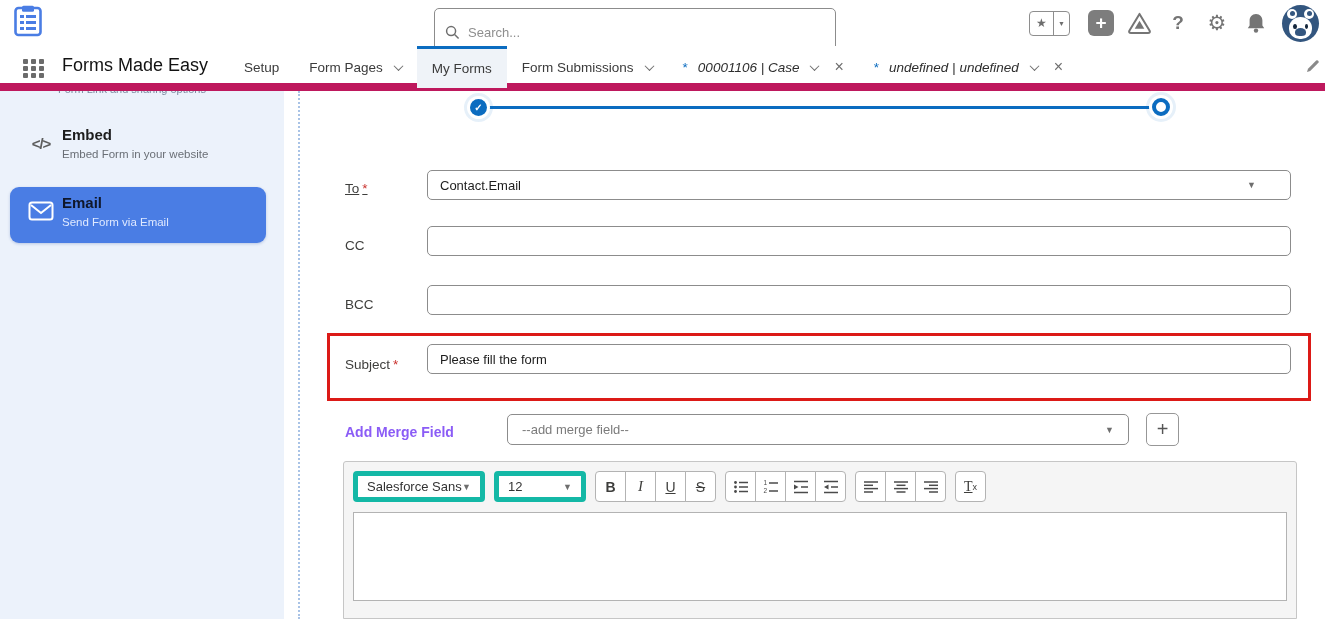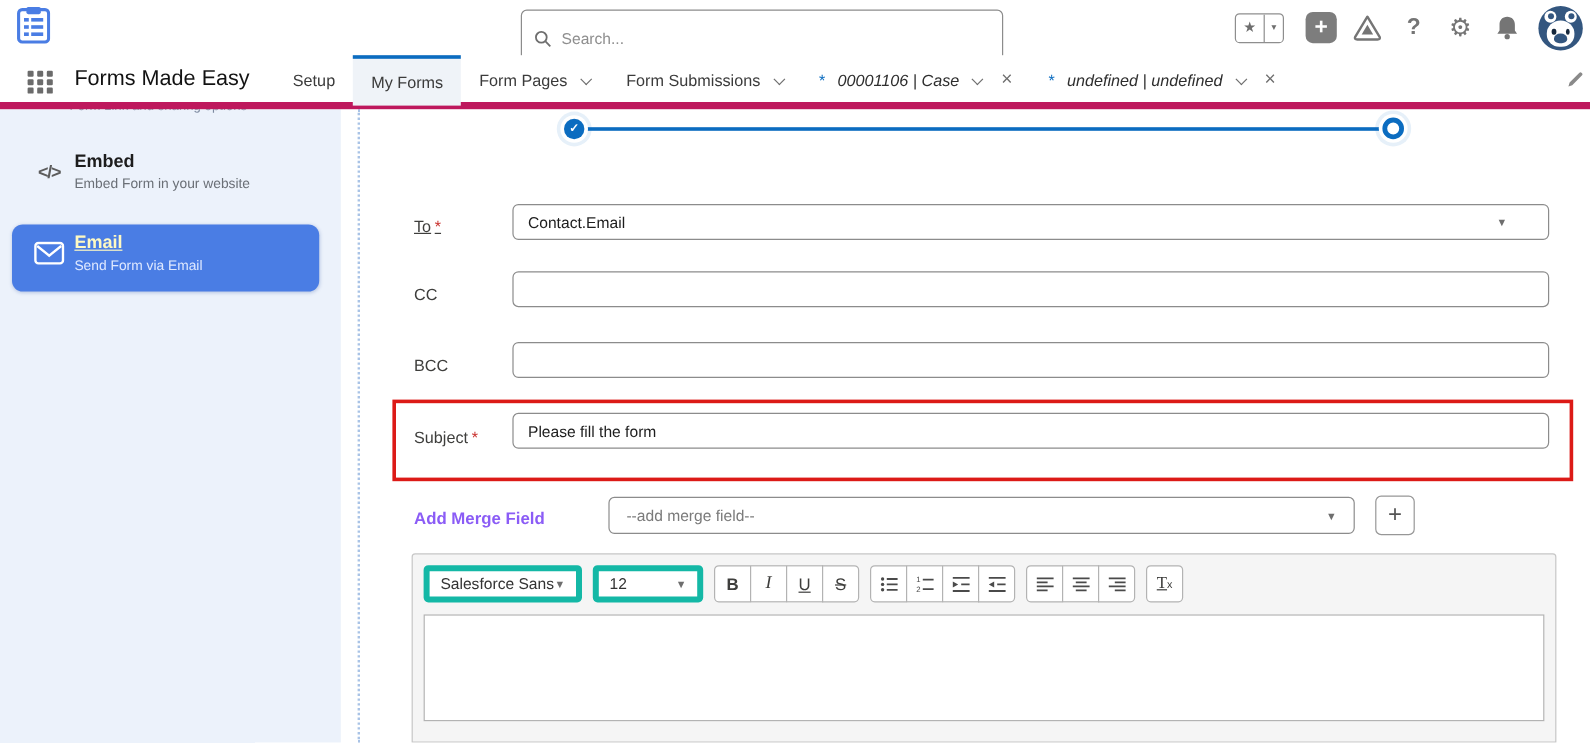--- a/index.html
+++ b/index.html
@@ -28,21 +28,21 @@
   .avatar { position:relative; width:37px; height:37px; border-radius:50%; background:#33567f; margin-right:6px; overflow:hidden; }
   .avatar .ear { position:absolute; width:10px; height:10px; border-radius:50%; background:#fff; top:4px; }
   .avatar .ear.l { left:5px; } .avatar .ear.r { right:5px; }
   .avatar .ear::after { content:""; position:absolute; left:2.5px; top:2.5px; width:5px; height:5px; border-radius:50%; background:#33567f; }
   .avatar .face { position:absolute; left:7px; top:12px; width:23px; height:22px; background:#fff; border-radius:50% 50% 46% 46%; }
   .avatar .eye { position:absolute; top:7px; width:3.5px; height:5px; border-radius:50%; background:#15273c; }
   .avatar .eye.l { left:4px; } .avatar .eye.r { right:4px; }
   .avatar .muzzle { position:absolute; left:6px; top:11px; width:11px; height:8px; background:#33567f; border-radius:50% 50% 40% 40%; }
 
   
-  .nav { position:absolute; left:0; top:46px; width:1325px; height:45px; background:#fff; border-bottom:6px solid #be185d; z-index:6; }
+  .nav { position:absolute; left:0; top:46px; width:1325px; height:45px; background:#fff; border-bottom:8px solid #be185d; z-index:6; }
   .waffle { position:absolute; left:23px; top:13px; width:22px; height:17px; display:grid; grid-template-columns:repeat(3,1fr); gap:2.5px; }
   .waffle span { width:4.5px; height:4.5px; background:#6b6b6b; border-radius:1px; }
   .app-name { position:absolute; left:62px; top:9px; font-size:18px; color:#121212; }
   .tabs { position:absolute; left:229px; top:0; height:42px; display:flex; align-items:stretch; }
   .tab { display:flex; align-items:center; padding:0 15px; font-size:13.5px; color:#3b3b3b; gap:8px; white-space:nowrap; }
   .tab.active { background:#eff3f8; border-top:3px solid #0b6cc0; padding-top:0; }
   .tab .chev { width:7px; height:7px; border-right:1.6px solid #6e6e6e; border-bottom:1.6px solid #6e6e6e; transform:rotate(45deg) translate(-1px,-1px); margin-left:4px; }
   .tab .dirty { color:#0b6cc0; font-style:normal; margin-right:2px; }
   .tab .tlabel.italic { font-style:italic; color:#2e2e2e; }
   .tab .closex { font-size:16px; color:#6e6e6e; margin-left:8px; line-height:14px; }
@@ -51,21 +51,21 @@
   
   .sidebar { position:absolute; left:0; top:91px; width:284px; height:528px; background:#ecf2fb; z-index:2; }
   .sb-clipped { position:absolute; left:58px; top:-8px; font-size:11px; color:#7d8aa0; white-space:nowrap; }
   .sb-item { position:absolute; left:10px; width:256px; }
   .sb-embed { top:30px; height:58px; }
   .sb-ico { position:absolute; left:18px; top:14px; width:26px; text-align:center; }
   .embed-glyph { font-size:15px; font-weight:bold; color:#5c5c5c; letter-spacing:-1px; }
   .sb-title { position:absolute; left:52px; top:5px; font-size:15px; font-weight:bold; color:#1d1d1d; }
   .sb-sub { position:absolute; left:52px; top:27px; font-size:11.5px; color:#6a6f76; }
   .sb-email { top:96px; height:56px; background:#4a7de4; border-radius:9px; box-shadow:0 1px 3px rgba(30,70,160,.25); }
-  .sb-email .sb-title { color:#fef9c3; top:7px;text-decoration:underline; }
+  .sb-email .sb-title { color:#0f172a; top:7px; }
   .sb-email .sb-sub { color:#dfe9ff; top:29px; }
   .vsep { position:absolute; left:298px; top:91px; height:528px; width:0; border-left:2px dotted #a9c3e6; z-index:2; }
 
   
   .main { position:absolute; left:300px; top:91px; width:1025px; height:528px; background:#fff; }
   .step-line { position:absolute; left:178px; top:15px; width:682px; height:3px; background:#0b6cc0; }
   .step-dot { position:absolute; width:17px; height:17px; border-radius:50%; top:8px; box-shadow:0 0 0 3px #fff, 0 0 0 6px rgba(11,108,192,.10); }
   .step-done { left:170px; background:#0b6cc0; color:#fff; font-size:10px; font-weight:bold; text-align:center; line-height:17px; }
   .step-next { left:852px; top:7px; background:#fff; border:4.5px solid #0b6cc0; width:18px; height:18px; }
 
@@ -172,26 +172,26 @@
         <span></span>
         <span></span>
         <span></span>
         <span></span>
     </div>
     <div class="app-name">Forms Made Easy</div>
     <div class="tabs">
       <div class="tab">
         <span class="tlabel">Setup</span>
       </div>
+      <div class="tab">
+        <span class="tlabel">Form Pages</span>
+        <span class="chev"></span>
+      </div>
       <div class="tab active">
         <span class="tlabel">My Forms</span>
-      </div>
-      <div class="tab">
-        <span class="tlabel">Form Pages</span>
-        <span class="chev"></span>
       </div>
       <div class="tab">
         <span class="tlabel">Form Submissions</span>
         <span class="chev"></span>
       </div>
       <div class="tab">
         <span class="dirty">*</span>
         <span class="tlabel italic">00001106 | Case</span>
         <span class="chev"></span>
         <span class="closex">×</span>

